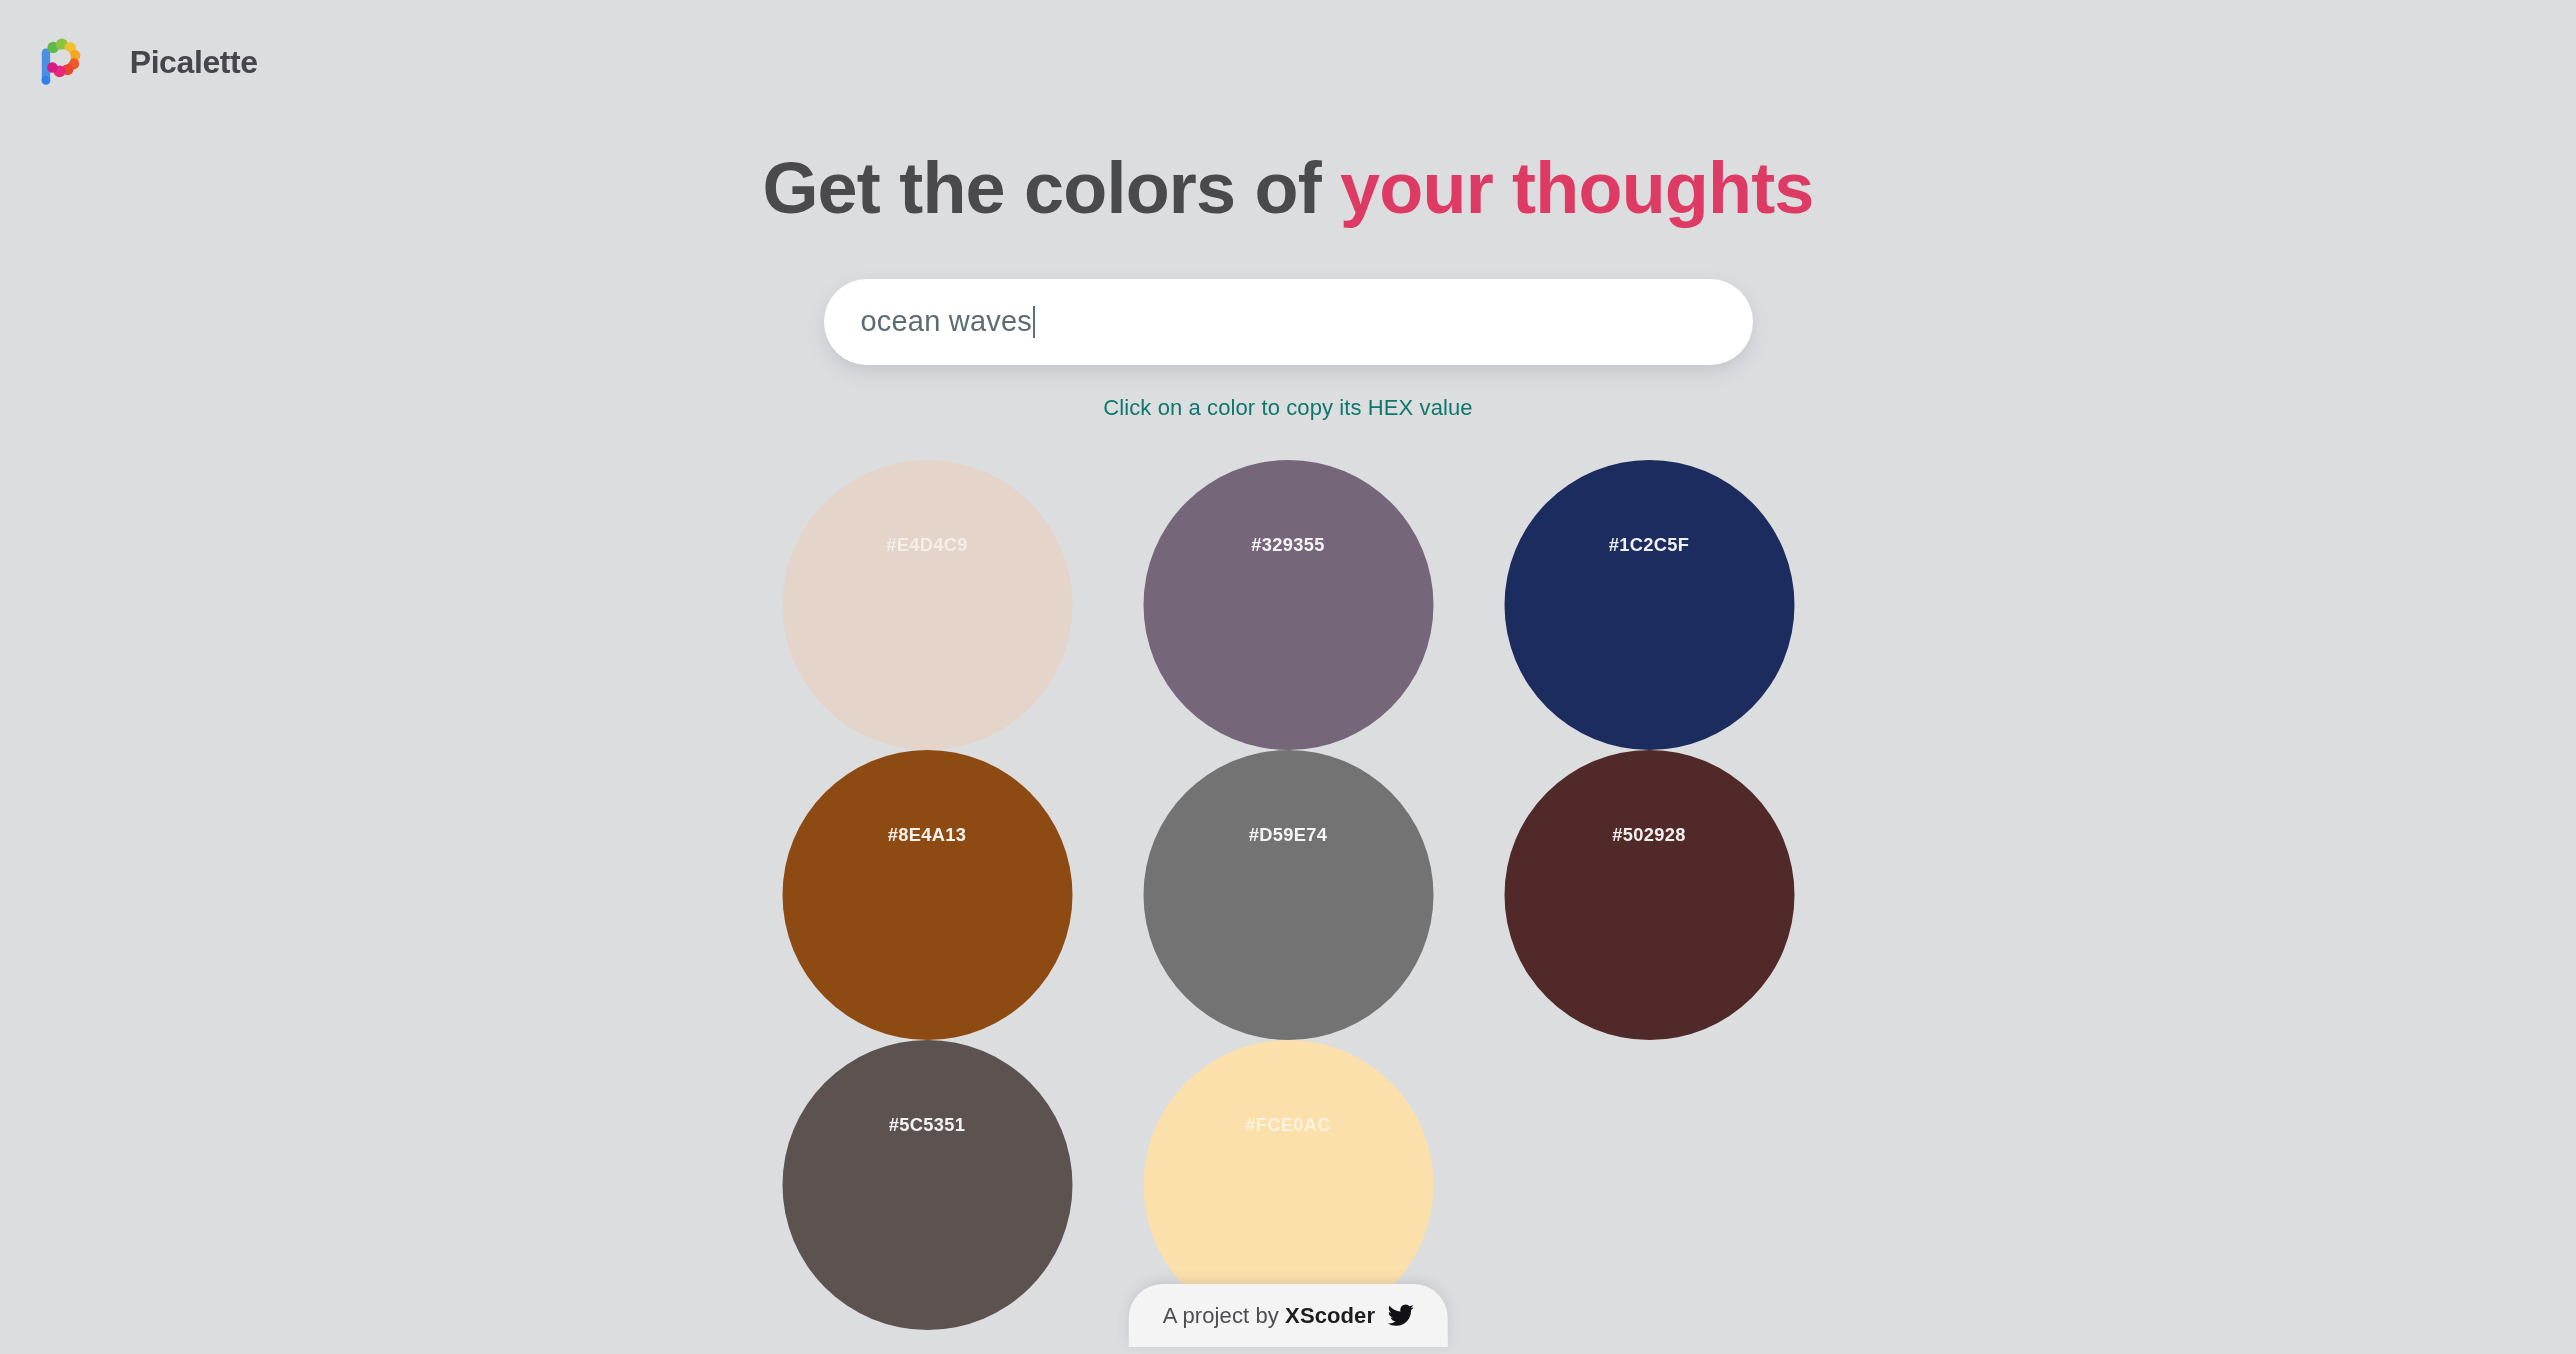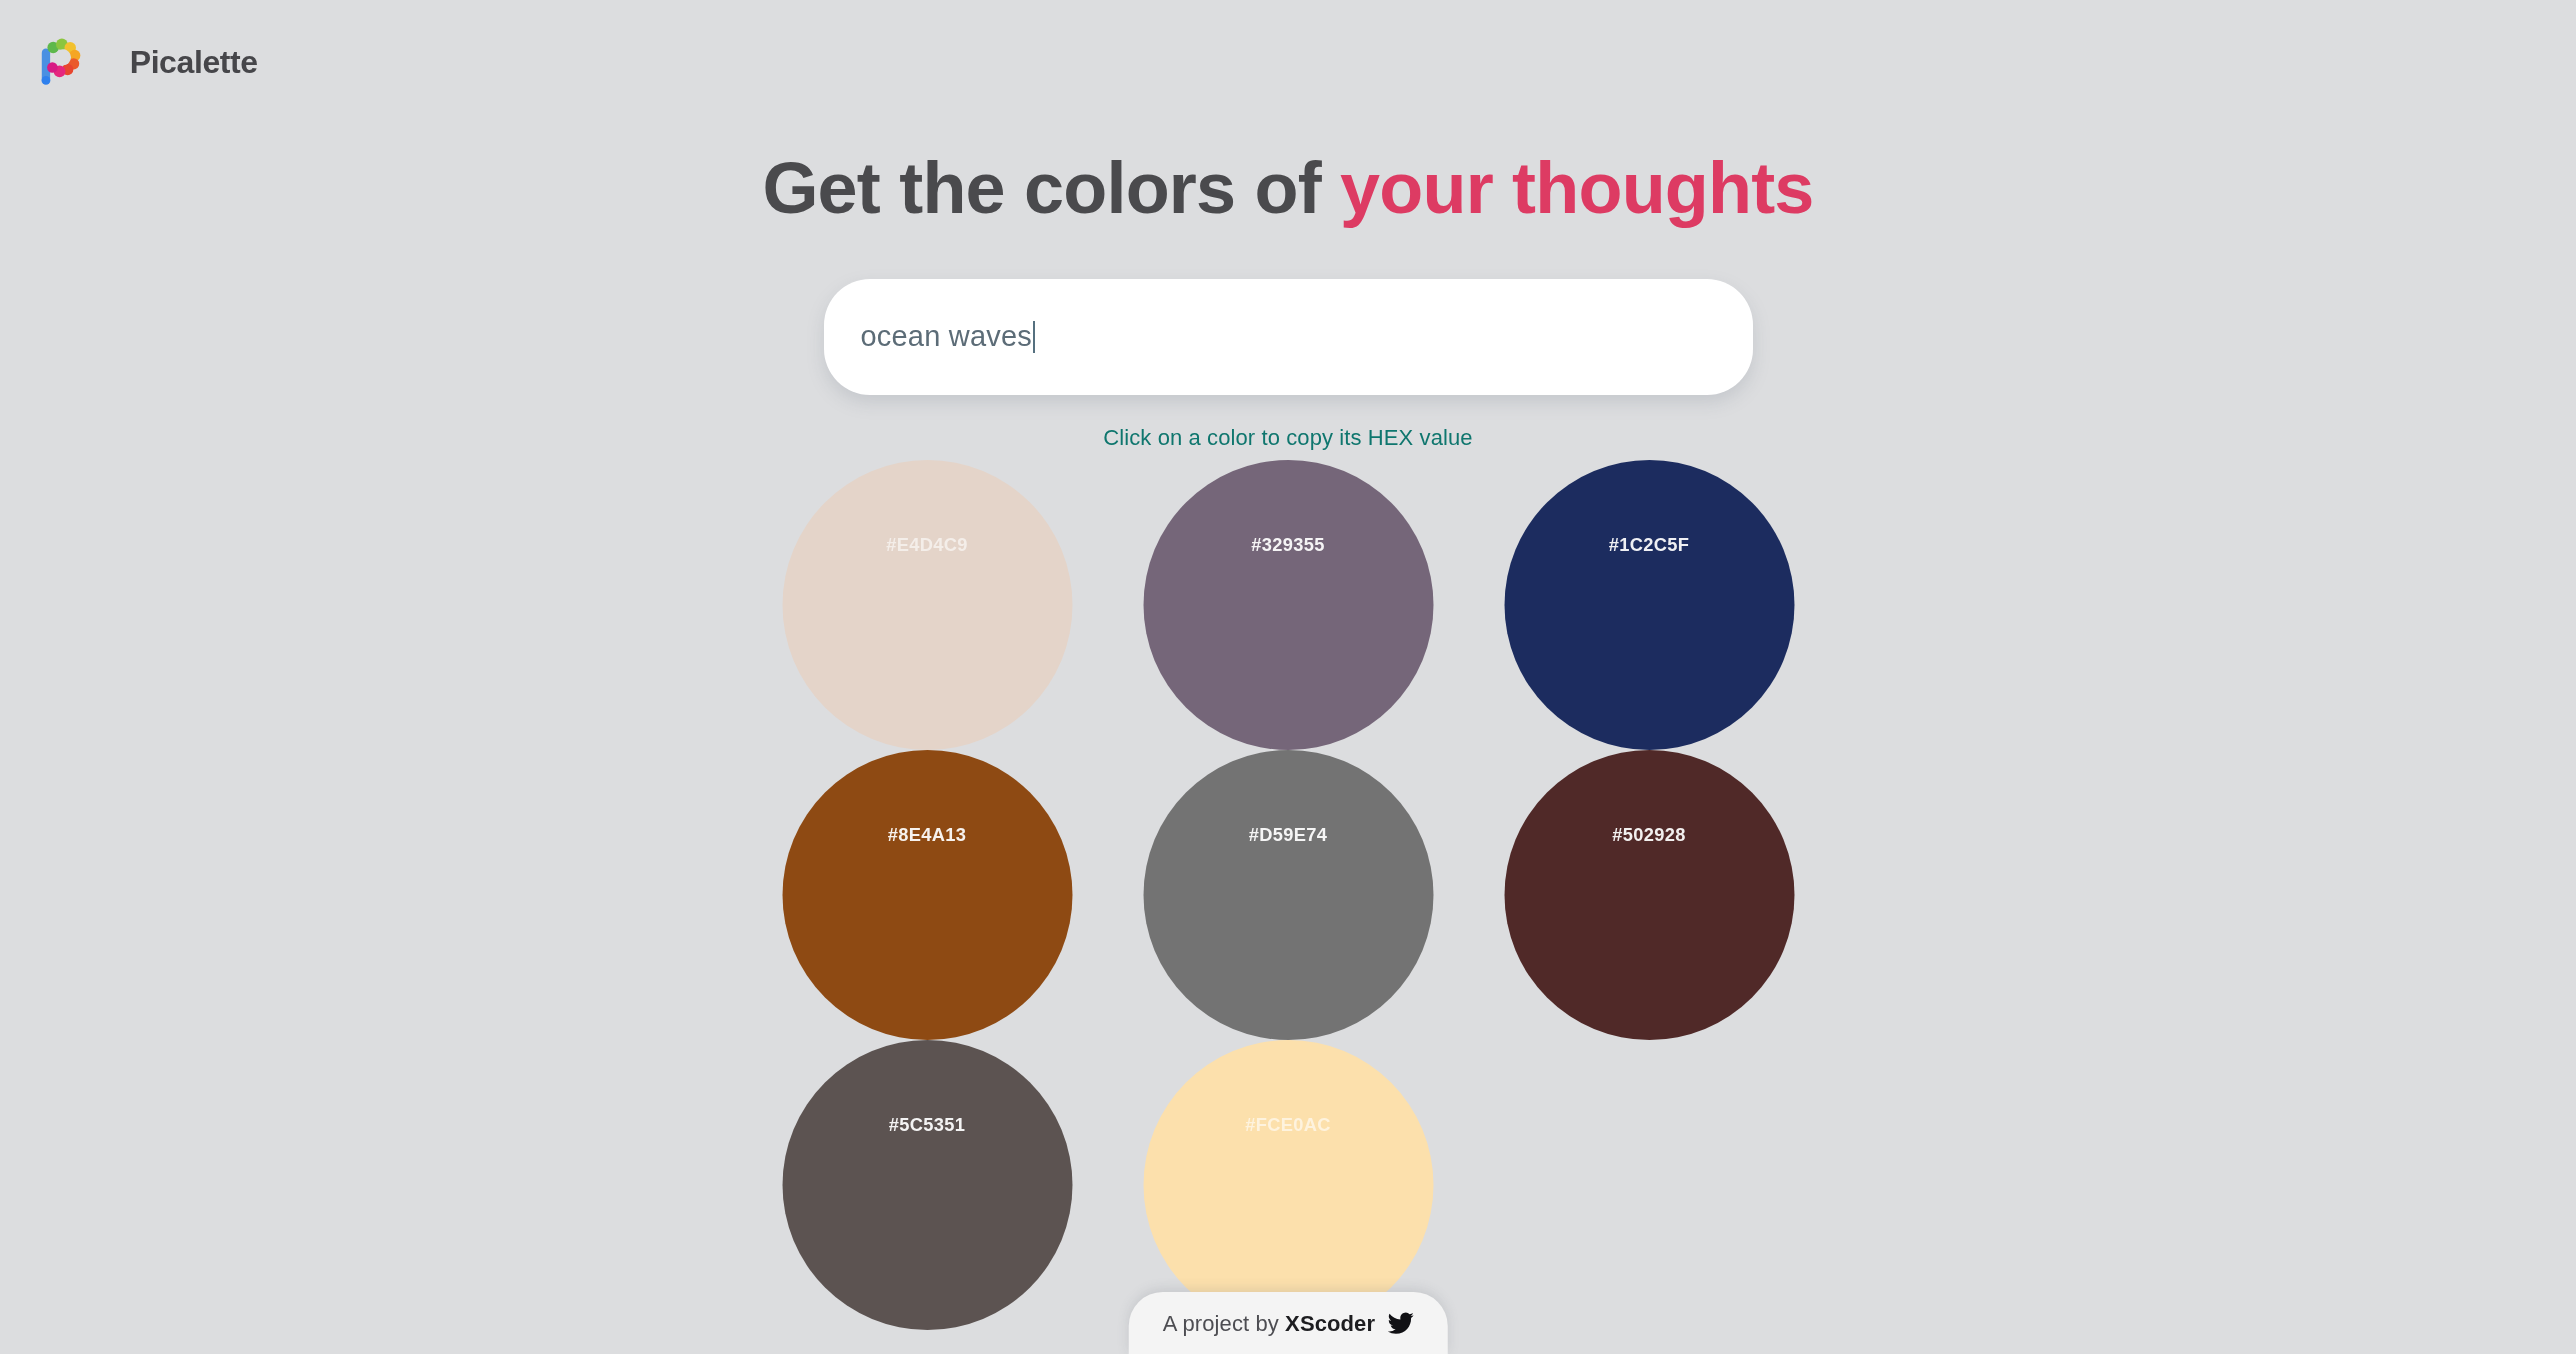--- a/index.html
+++ b/index.html
@@ -69,21 +69,21 @@
   
   .search-wrap {
     margin-top: 52px;
     display: flex;
     justify-content: center;
   }
 
   .search-field {
     position: relative;
     width: 929px;
-    height: 116px;
+    height: 86px;
     background: #ffffff;
     border-radius: 46px;
     box-shadow: 0 7.6px 17px rgba(120, 128, 140, 0.22);
     display: flex;
     align-items: center;
     padding: 0 37px;
     border: none;
   }
 
   .search-text {
@@ -146,21 +146,21 @@
     pointer-events: none;
     white-space: nowrap;
   }
 
   .swatch-hex.faint { color: rgba(255, 255, 255, 0.6); }
 
   
   .footer-badge {
     position: absolute;
     left: 50%;
-    bottom: 0;
+    bottom: 8px;
     transform: translateX(-50%);
     height: 63px;
     padding: 0 34px;
     background: #f4f4f4;
     border-radius: 34px 34px 0 0;
     box-shadow: 0 -3px 12.2px rgba(100, 105, 115, 0.18);
     display: flex;
     align-items: center;
     gap: 12.2px;
     z-index: 60;

